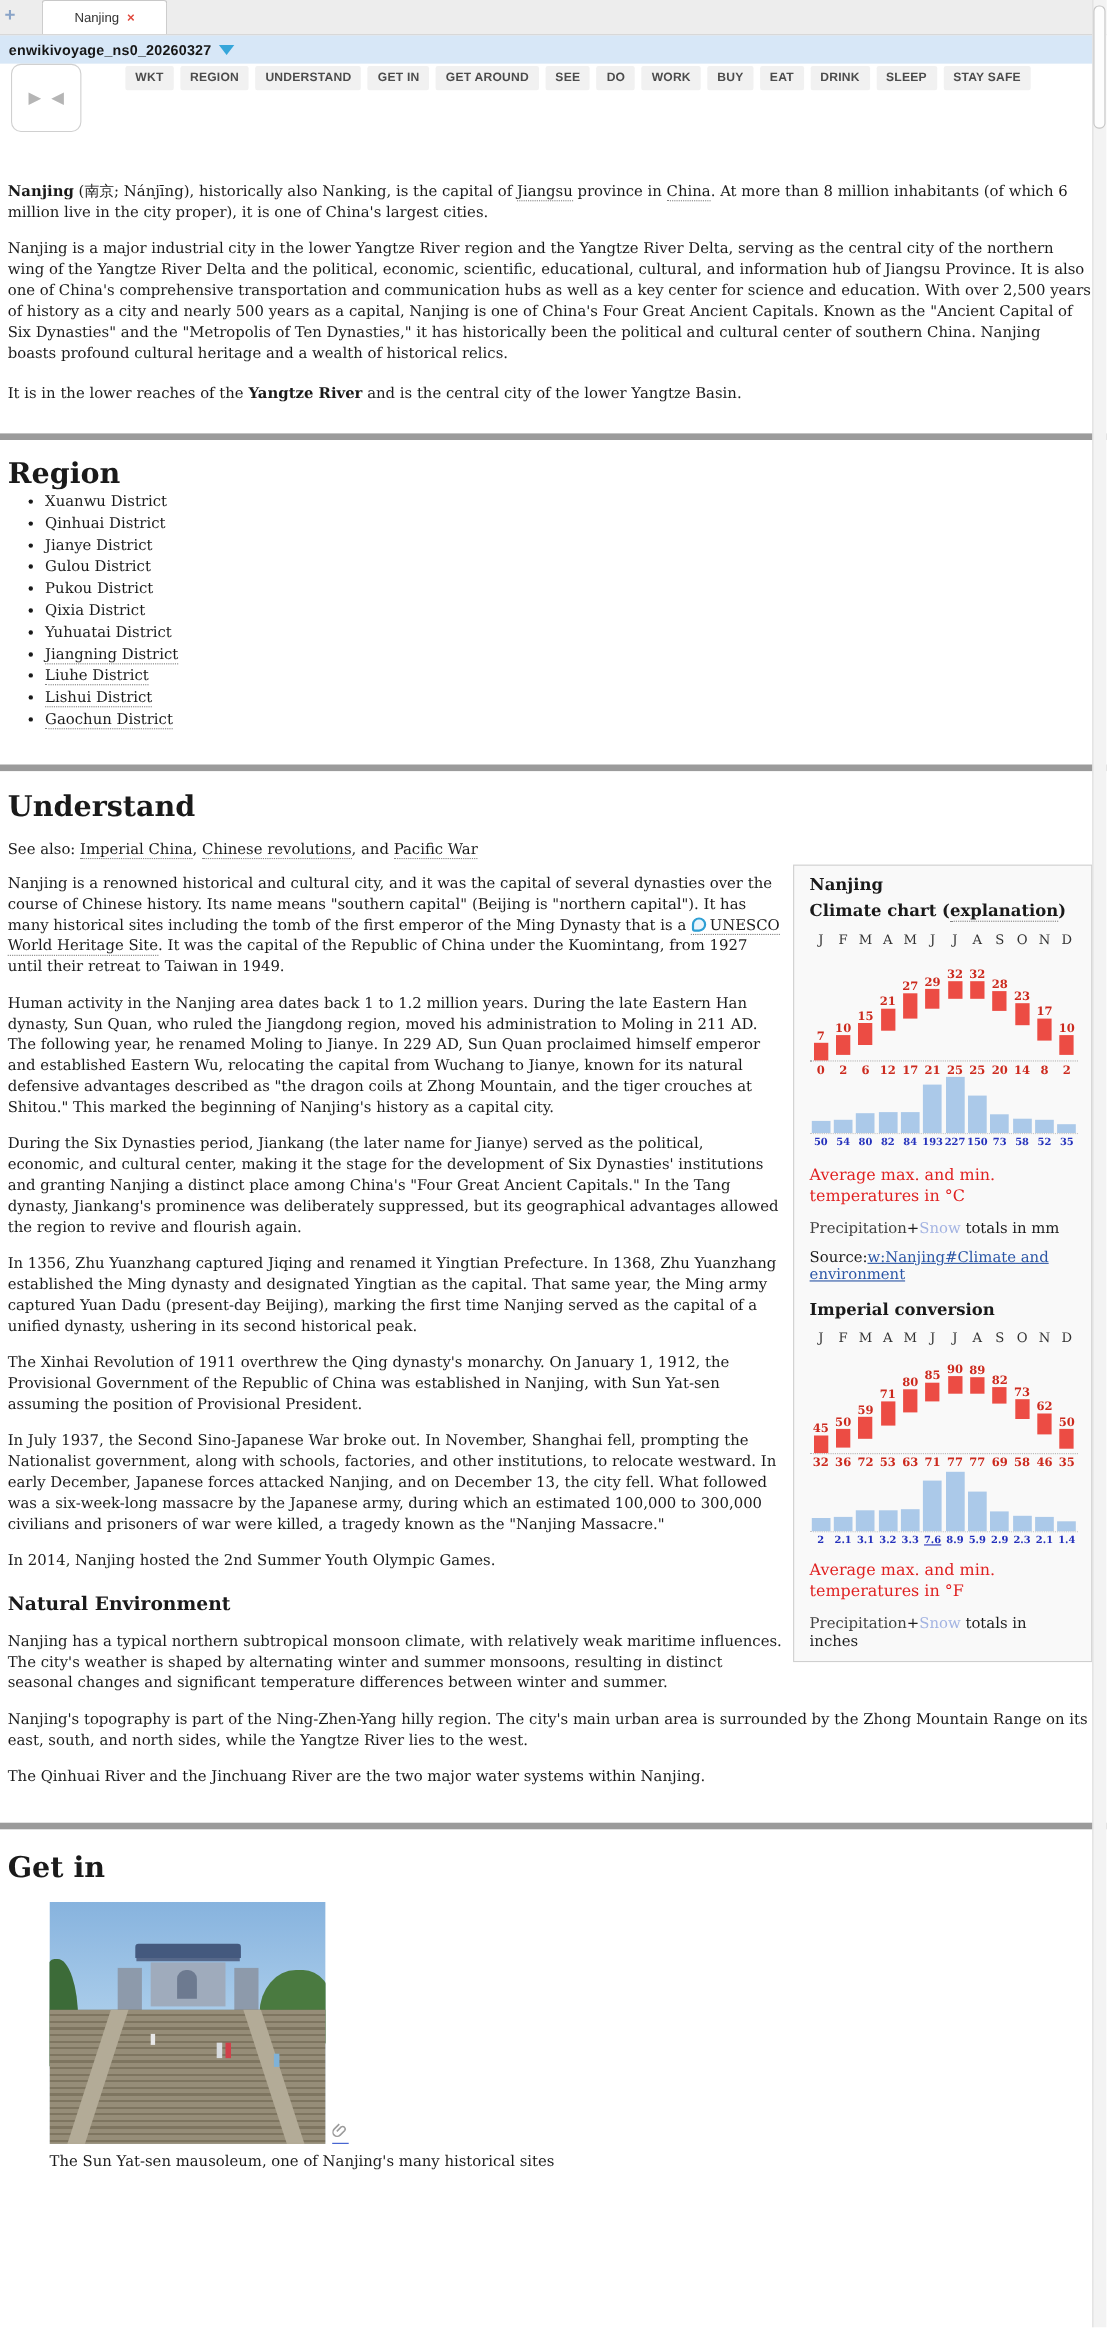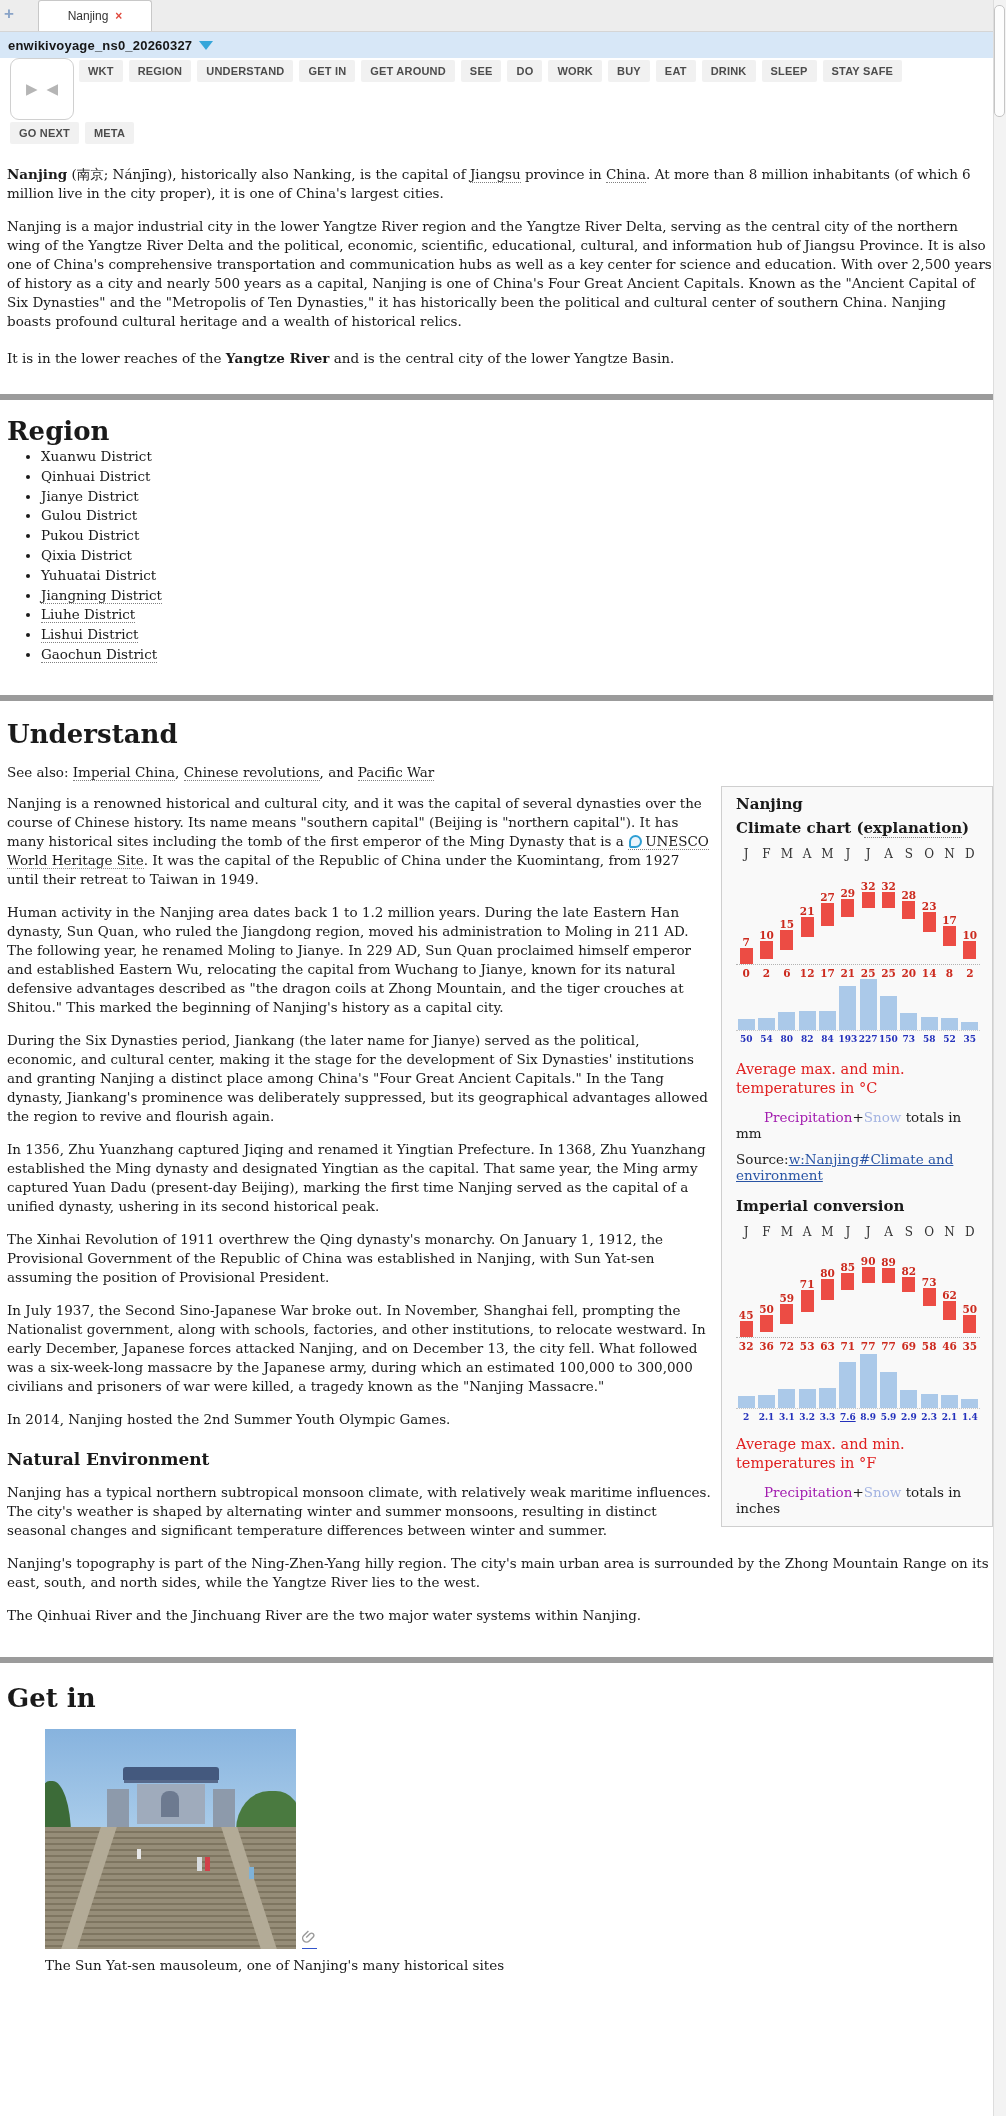--- a/index.html
+++ b/index.html
@@ -17,21 +17,21 @@
   .tab .close{color:#e0493d;font-size:12px;font-weight:bold;}
   .bluebar{height:26px;background:#d7e7f7;width:994px;display:flex;align-items:center;
     font-family:"Liberation Sans",sans-serif;}
   .bluebar .dbname{font-size:13px;font-weight:bold;color:#161616;margin-left:8px;letter-spacing:.2px;}
   .bluebar .caret{width:0;height:0;border-left:7px solid transparent;border-right:7px solid transparent;
     border-top:9px solid #35a6da;margin-left:7px;}
   .navbar{position:relative;height:89px;background:#fff;font-family:"Liberation Sans",sans-serif;}
   .arrowbox{position:absolute;left:10px;top:0;width:62px;height:60px;background:#fff;
     border:1px solid #d0d0d0;border-radius:9px;display:flex;align-items:center;justify-content:center;gap:9px;}
   .arrowbox span{color:#b5b5b5;font-size:15px;font-family:"DejaVu Sans",sans-serif;}
-  .navrow1{padding-left:79px;padding-top:2px;}
+  .navrow1{padding-left:114px;padding-top:2px;}
   .navrow2{margin-left:10px;margin-top:40px;}
   .navbtn{display:inline-block;background:#f1f1f1;color:#4c4c4c;font-size:11px;font-weight:bold;
     padding:5px 9px;margin-right:6px;border-radius:2px;letter-spacing:.2px;cursor:pointer;white-space:nowrap;}
   
   .content{padding:0 13px 0 7px;}
   p{font-size:13.5px;line-height:19px;margin:0;}
   .p-intro1{margin-top:18px;}
   .p-std{margin-top:14px;}
   .divider{height:6px;background:#9b9b9b;margin:26px -13px 0 -7px;}
   .divider.clr{clear:both;}
@@ -52,21 +52,21 @@
   .cl-chart{position:relative;width:244px;margin-top:10px;}
   .cl-m{position:absolute;width:18px;text-align:center;font-size:12px;color:#333;}
   .cl-line{position:absolute;left:0;width:244px;border-top:1px dotted #b3b3b3;}
   .cl-line2{position:absolute;left:0;width:244px;border-top:1px dotted #c6c6c6;}
   .cl-bar{position:absolute;width:13px;background:var(--bar-red,#ec4c44);}
   .cl-max,.cl-min{position:absolute;width:24px;text-align:center;font-size:10.5px;font-weight:bold;color:var(--lab-red,#cc2a1e);}
   .cl-pbar{position:absolute;width:17px;background:var(--bar-blue,#abc9e9);}
   .cl-plab{position:absolute;width:24px;text-align:center;font-size:9px;font-weight:bold;color:var(--lab-blue,#2330bb);}
   .cl-redcap{color:var(--cap-red,#e02020);font-size:14.5px;line-height:1.35;margin-top:8px;}
   .cl-pcap{font-size:13.5px;margin-top:10px;}
-  .seg-bluelink{color:#a21caf;cursor:pointer;margin-left:28px;}
+  .seg-bluelink{color:#404040;cursor:pointer;}
   .seg-palelink{color:#a3b3e2;cursor:pointer;}
   .seg-srclink{color:#2a55a5;text-decoration:underline;cursor:pointer;}
   .cl-src{font-size:13.5px;margin-top:10px;}
   .cl-imp{font-size:15px;font-weight:bold;margin-top:14px;}
   
   .figure{position:relative;width:251px;height:220px;margin:16px 0 0 38px;overflow:hidden;}
   .ph-sky{position:absolute;inset:0;background:linear-gradient(180deg,#87b3de 0%,#b4d4ee 60%,#cfe2f2 100%);}
   .ph-tree-l{position:absolute;left:-8px;top:52px;width:34px;height:100px;background:#3c6b38;border-radius:40% 60% 50% 40%;}
   .ph-tree-r{position:absolute;right:-6px;top:62px;width:66px;height:78px;background:#4a7a40;border-radius:50% 40% 40% 50%;}
   .ph-roof{position:absolute;left:78px;top:38px;width:96px;height:13px;background:#44597e;border-radius:3px 3px 0 0;
@@ -102,21 +102,20 @@
 <div class="bluebar">
   <span class="dbname">enwikivoyage_ns0_20260327</span>
   <span class="caret"></span>
 </div>
 <div class="navbar">
   <div class="arrowbox">
     <span>▶</span>
     <span>◀</span>
   </div>
   <div class="navrow1" id="navrow1"><span class="navbtn">WKT</span><span class="navbtn">REGION</span><span class="navbtn">UNDERSTAND</span><span class="navbtn">GET IN</span><span class="navbtn">GET AROUND</span><span class="navbtn">SEE</span><span class="navbtn">DO</span><span class="navbtn">WORK</span><span class="navbtn">BUY</span><span class="navbtn">EAT</span><span class="navbtn">DRINK</span><span class="navbtn">SLEEP</span><span class="navbtn">STAY SAFE</span></div>
-  <div class="navrow2" id="navrow2"><span class="navbtn">GO NEXT</span><span class="navbtn">META</span></div>
 </div>
 
 <div class="content">
 
   <p class="p-intro1"><span class="seg-b">Nanjing</span><span> (南京; Nánjīng), historically also Nanking, is the capital of </span><span class="seg-link">Jiangsu</span><span> province in </span><span class="seg-link">China</span><span>. At more than 8 million inhabitants (of which 6 million live in the city proper), it is one of China's largest cities.</span></p>
   <p class="p-std"><span>Nanjing is a major industrial city in the lower Yangtze River region and the Yangtze River Delta, serving as the central city of the northern wing of the Yangtze River Delta and the political, economic, scientific, educational, cultural, and information hub of Jiangsu Province. It is also one of China's comprehensive transportation and communication hubs as well as a key center for science and education. With over 2,500 years of history as a city and nearly 500 years as a capital, Nanjing is one of China's Four Great Ancient Capitals. Known as the "Ancient Capital of Six Dynasties" and the "Metropolis of Ten Dynasties," it has historically been the political and cultural center of southern China. Nanjing boasts profound cultural heritage and a wealth of historical relics.</span></p>
   <p class="p-std" style="margin-top:18px"><span>It is in the lower reaches of the </span><span class="seg-b">Yangtze River</span><span> and is the central city of the lower Yangtze Basin.</span></p>
 
   <div class="divider"></div>
 

